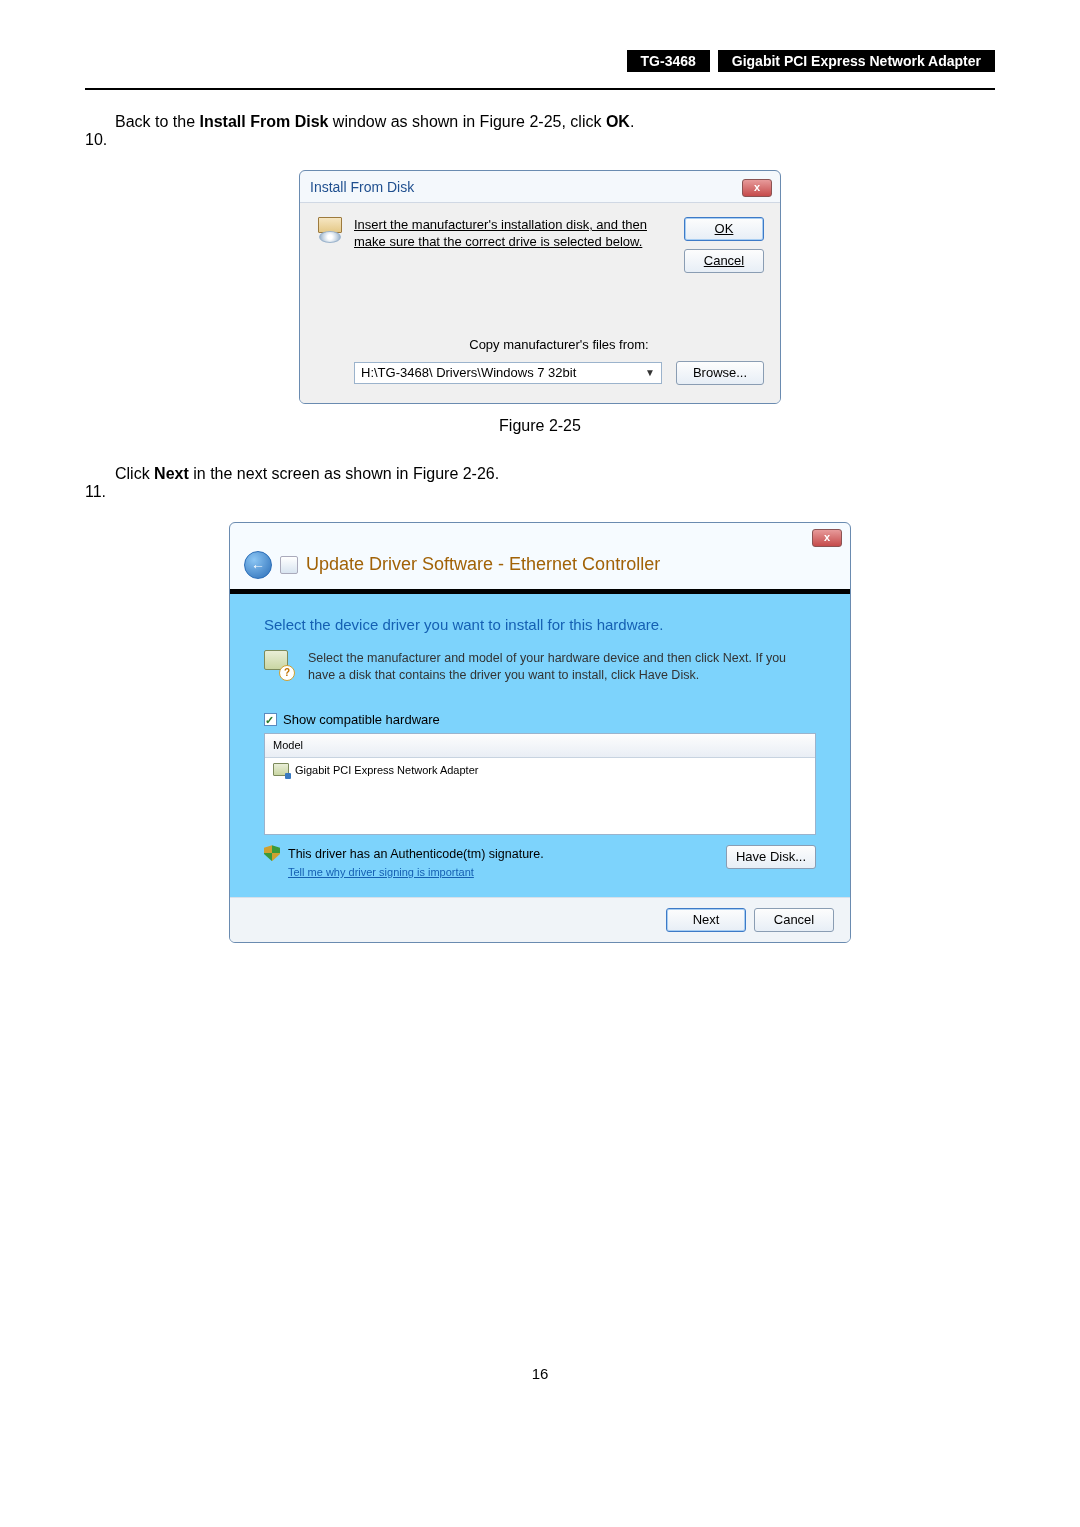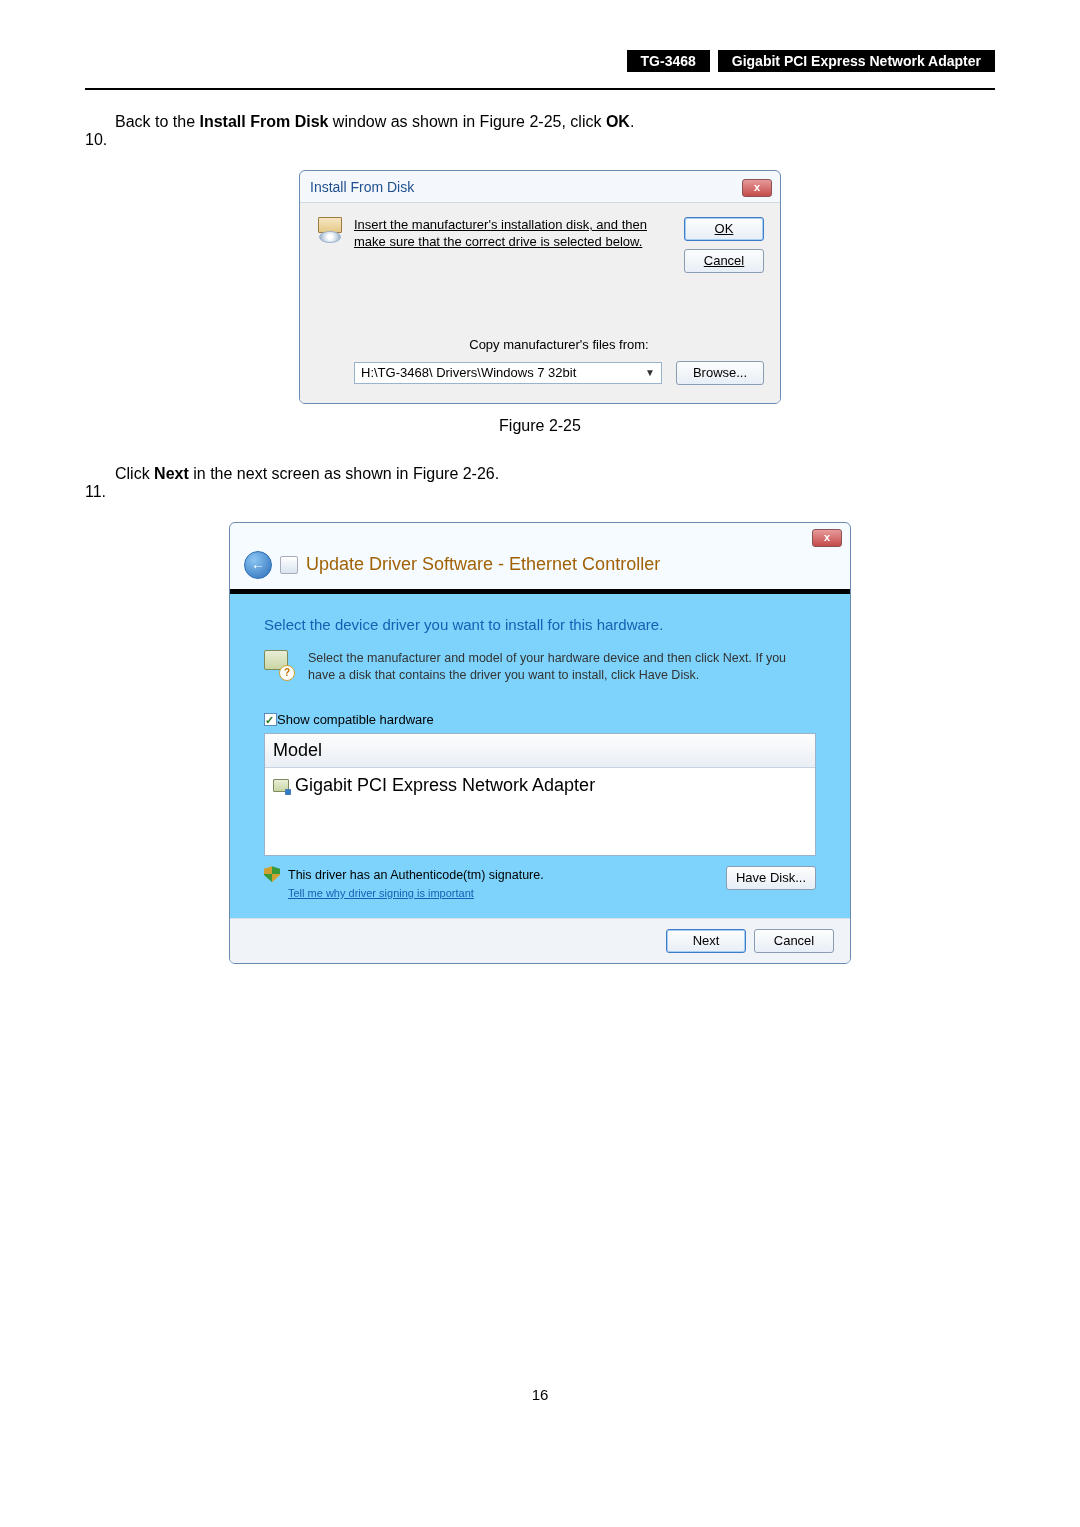--- a/index.html
+++ b/index.html
@@ -285,20 +285,21 @@
     font-size: 10px;
     font-weight: bold;
     line-height: 13px;
     text-align: center;
     position: absolute;
     bottom: -1px; right: -1px;
   }
   .chk-row {
     display: flex;
     align-items: center;
+    gap: 6px;
     font-size: 13px;
     margin-bottom: 4px;
   }
   .chk {
     width: 13px;
     height: 13px;
     border: 1px solid #5a8ac0;
     background: #fff;
     position: relative;
     box-sizing: border-box;
@@ -307,21 +308,21 @@
     content: "✓";
     color: #2a7a2a;
     font-size: 11px;
     position: absolute;
     top: -2px; left: 0;
     font-weight: bold;
   }
   .model-box {
     border: 1px solid #9bb3cc;
     background: #fff;
-    font-size: 18px;
+    font-size: 11px;
   }
   .model-header {
     background: linear-gradient(#fdfdfd,#e9eef5);
     border-bottom: 1px solid #c7d3e0;
     padding: 3px 8px;
   }
   .model-item {
     display: flex;
     align-items: center;
     gap: 6px;

